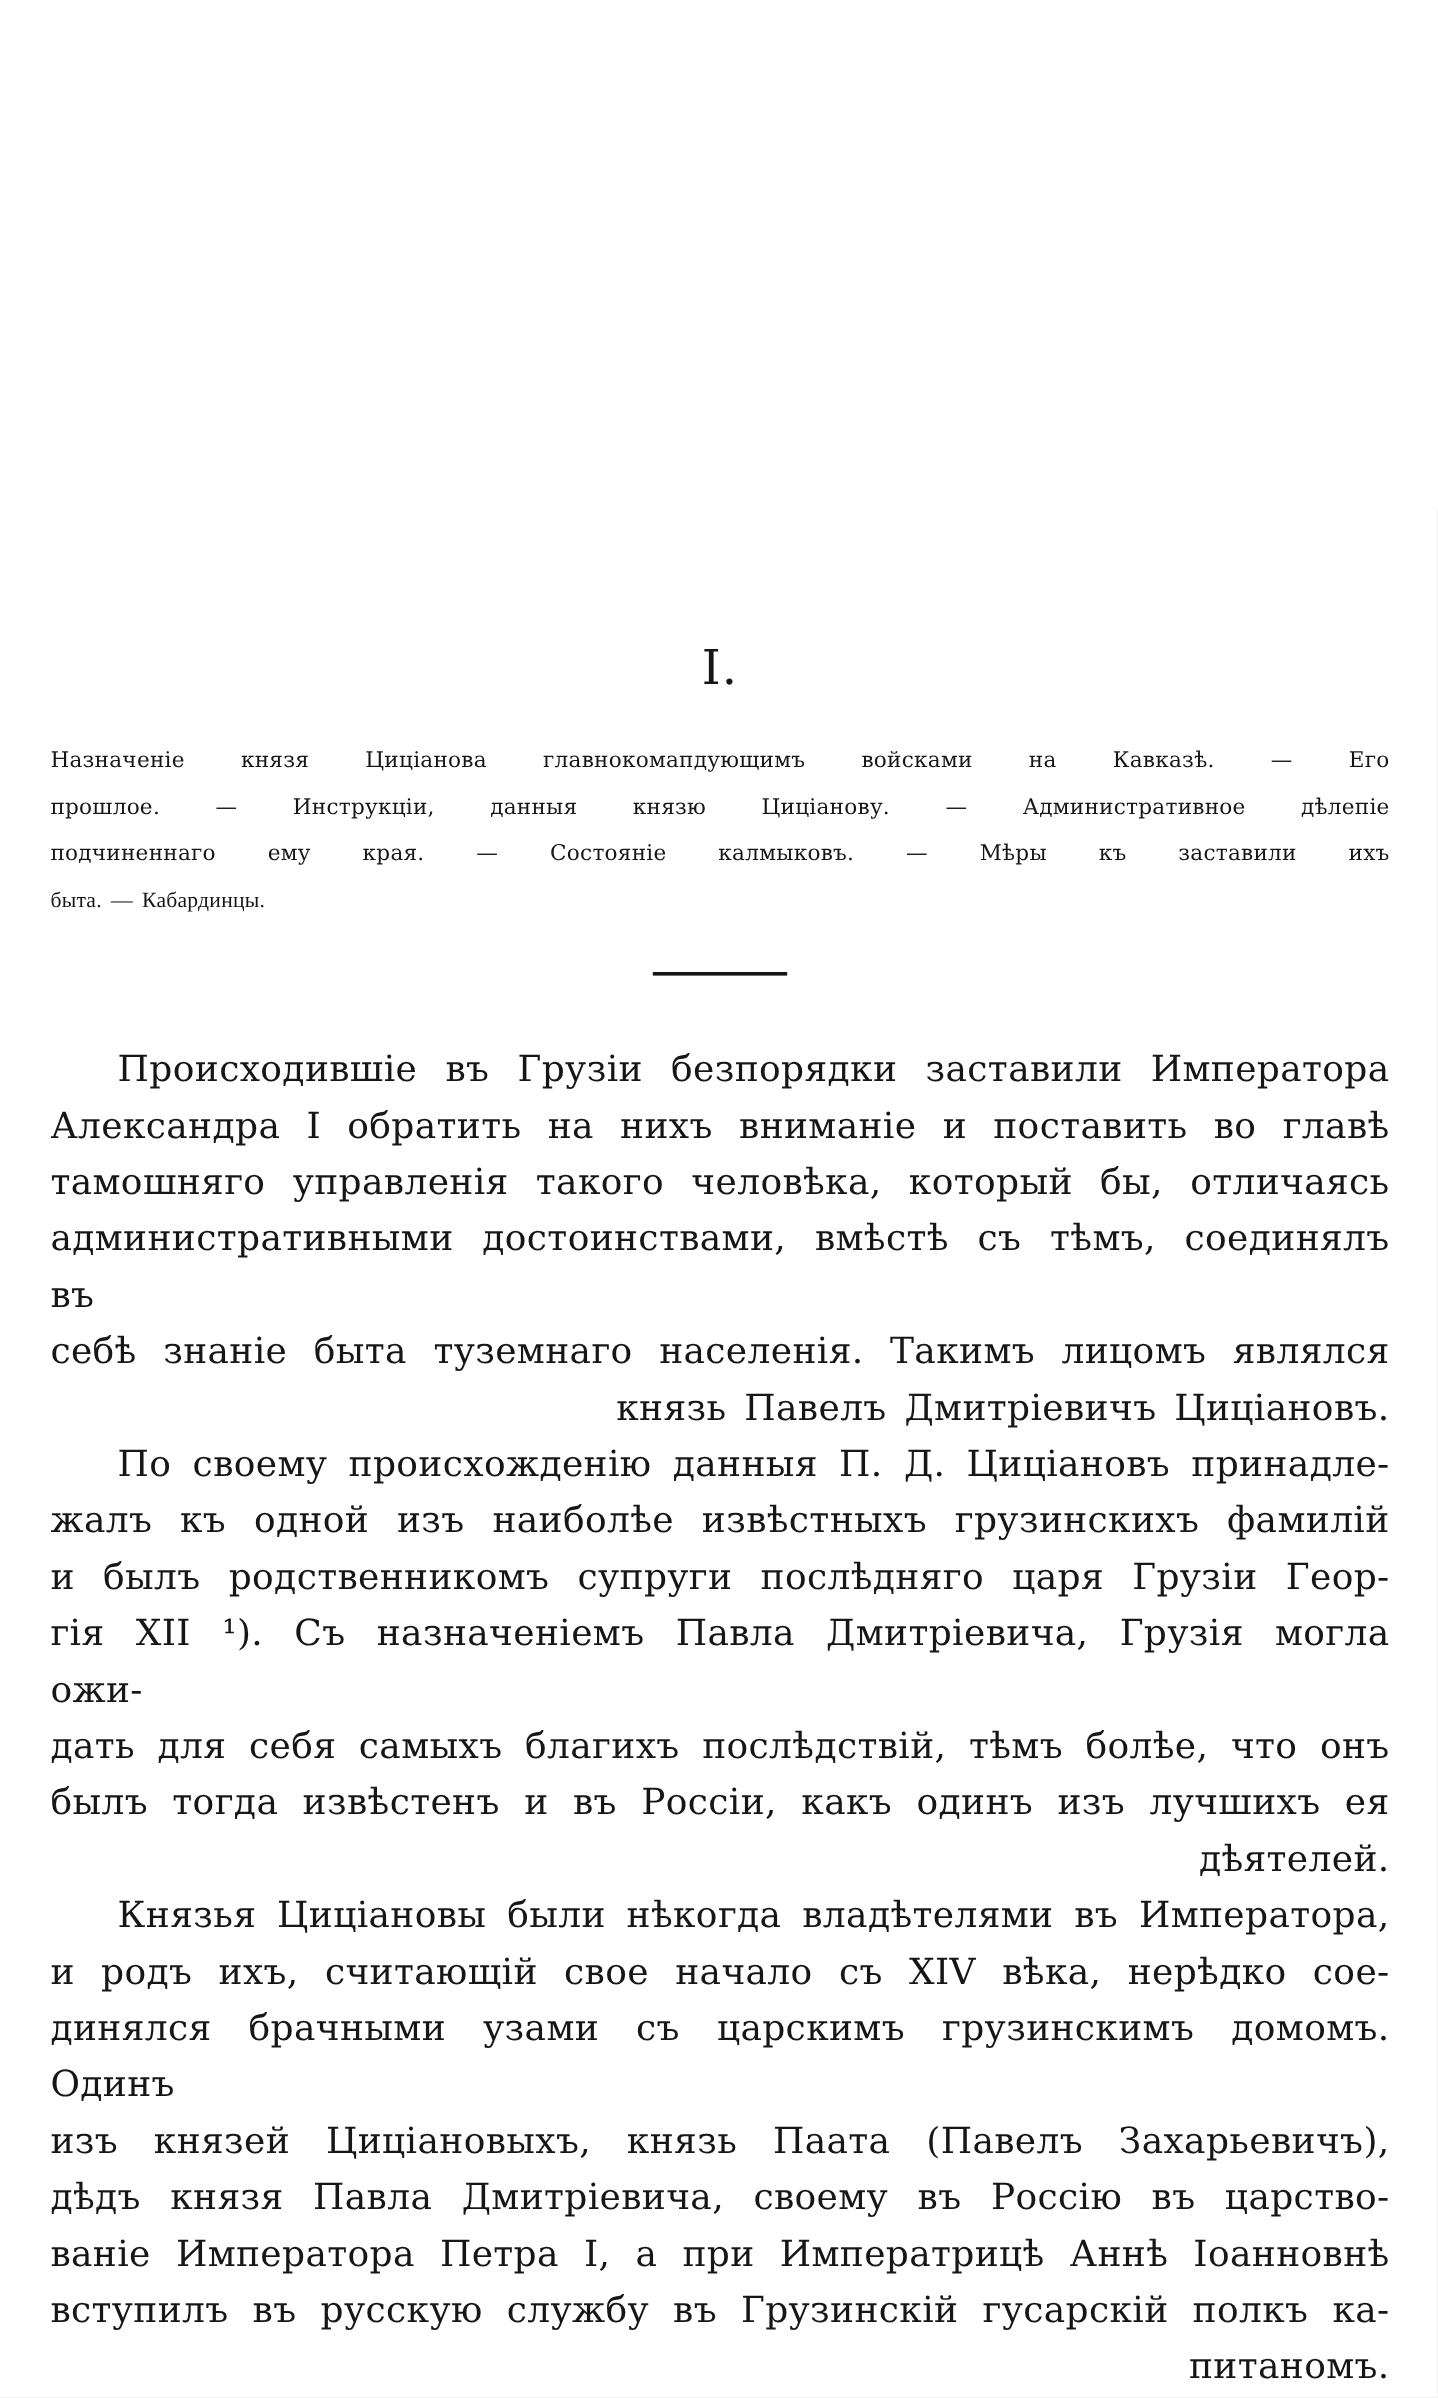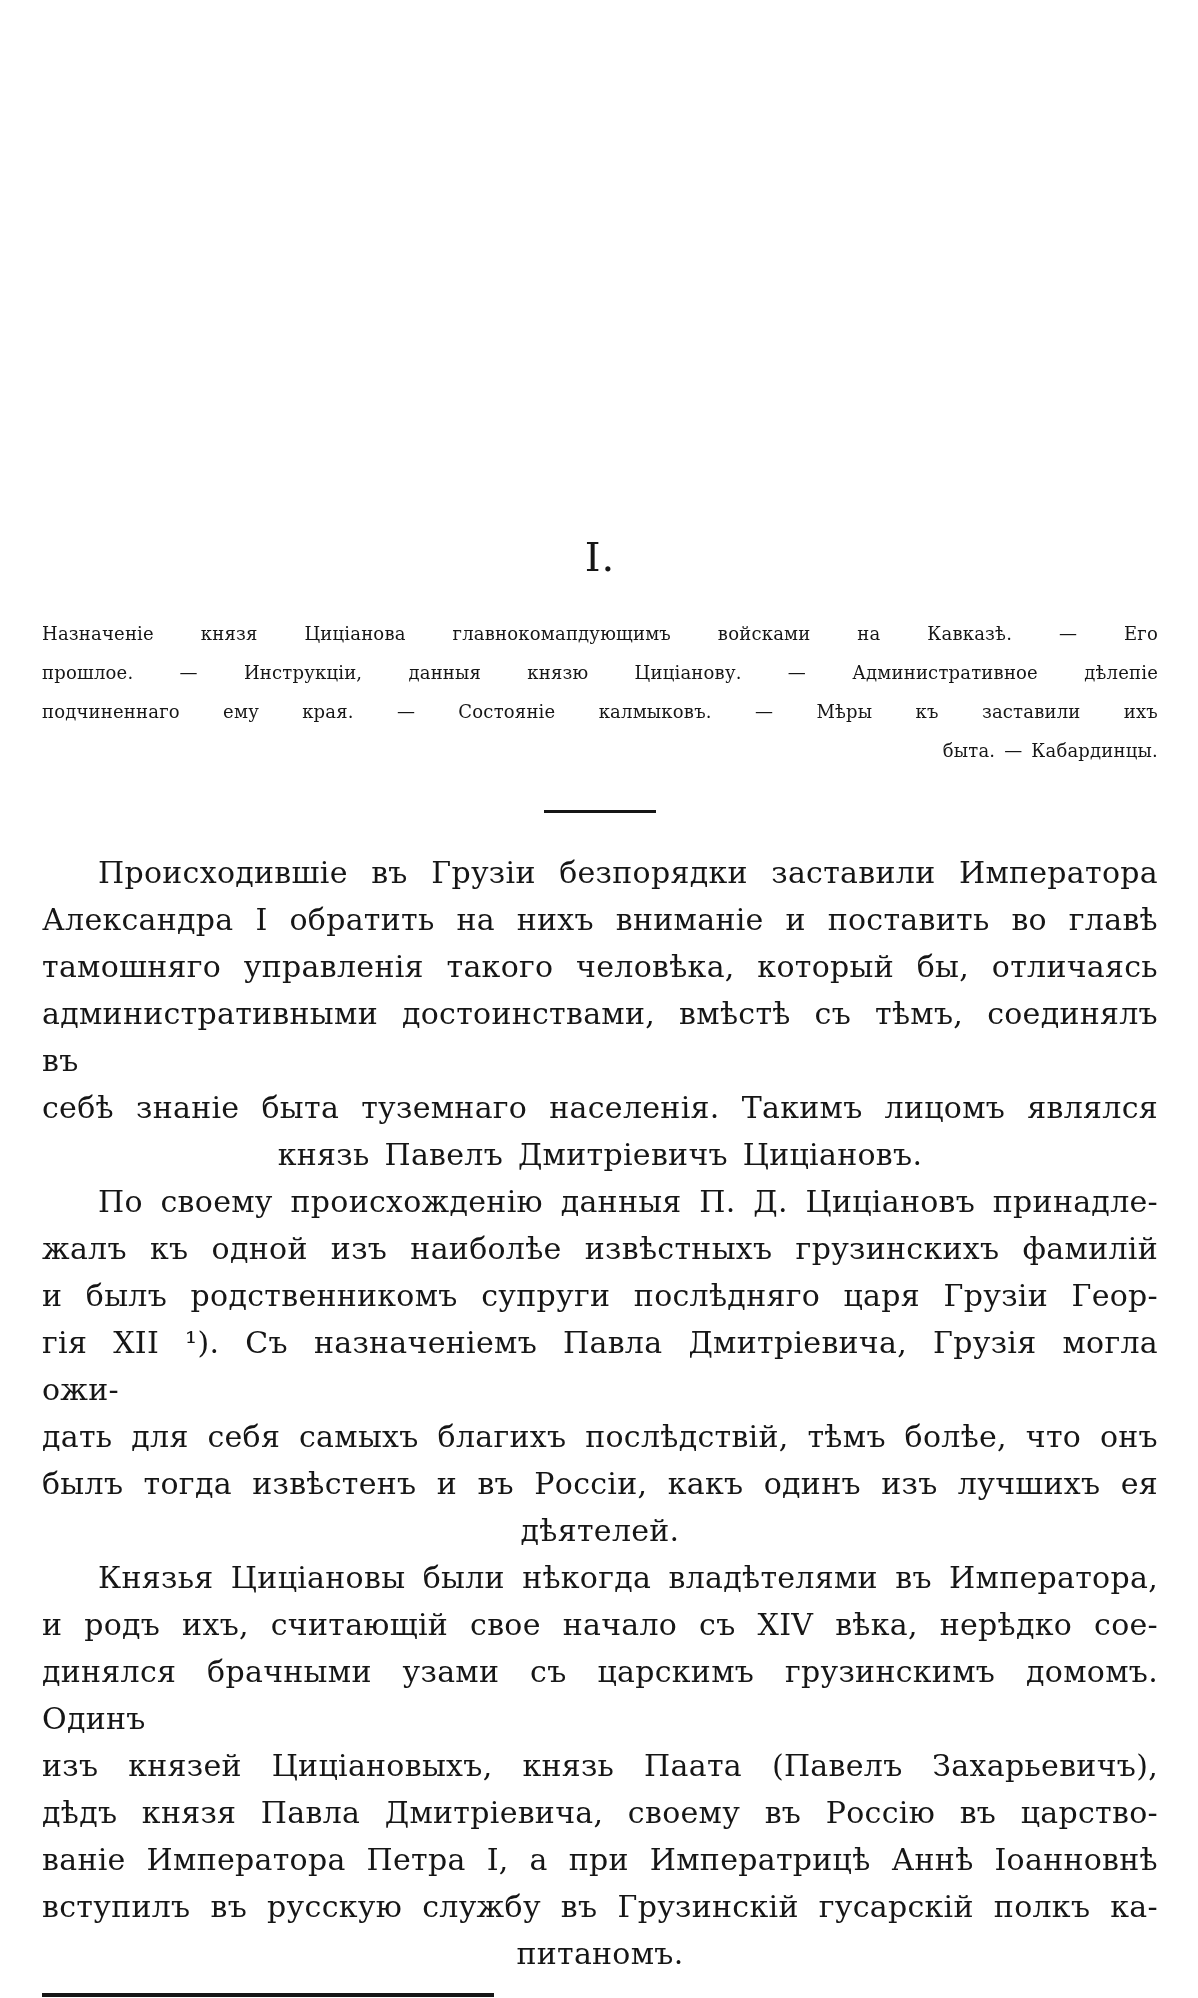--- a/index.html
+++ b/index.html
@@ -27,41 +27,41 @@
     letter-spacing:1px;
   }
   .summary{
     margin-top:32px;
     font-size:18px;
     line-height:39px;
     letter-spacing:0.2px;
     word-spacing:3px;
   }
   .s-line{width:100%;}
-  .s-center{text-align:right;}
+  .s-center{text-align:left;font-family:Liberation Serif, serif;}
   .just{
     text-align:justify;
     text-align-last:justify;
   }
   .separator{
     width:112px;
     height:3px;
     background:var(--ink);
     margin:40px auto 0 auto;
   }
   .body-text{
-    margin-top:36px;
+    margin-top:55px;
     font-size:30px;
     line-height:47px;
     letter-spacing:0.3px;
     word-spacing:5px;
   }
   .para{margin:0;}
   .b-line{width:100%;}
-  .b-last{text-align:center;}
+  .b-last{text-align:right;}
   .indent{text-indent:56px;}
   .footnote-rule{
     margin-top:16px;
     width:452px;
     height:4px;
     background:var(--ink);
   }
 </style>
 </head>
 <body>

